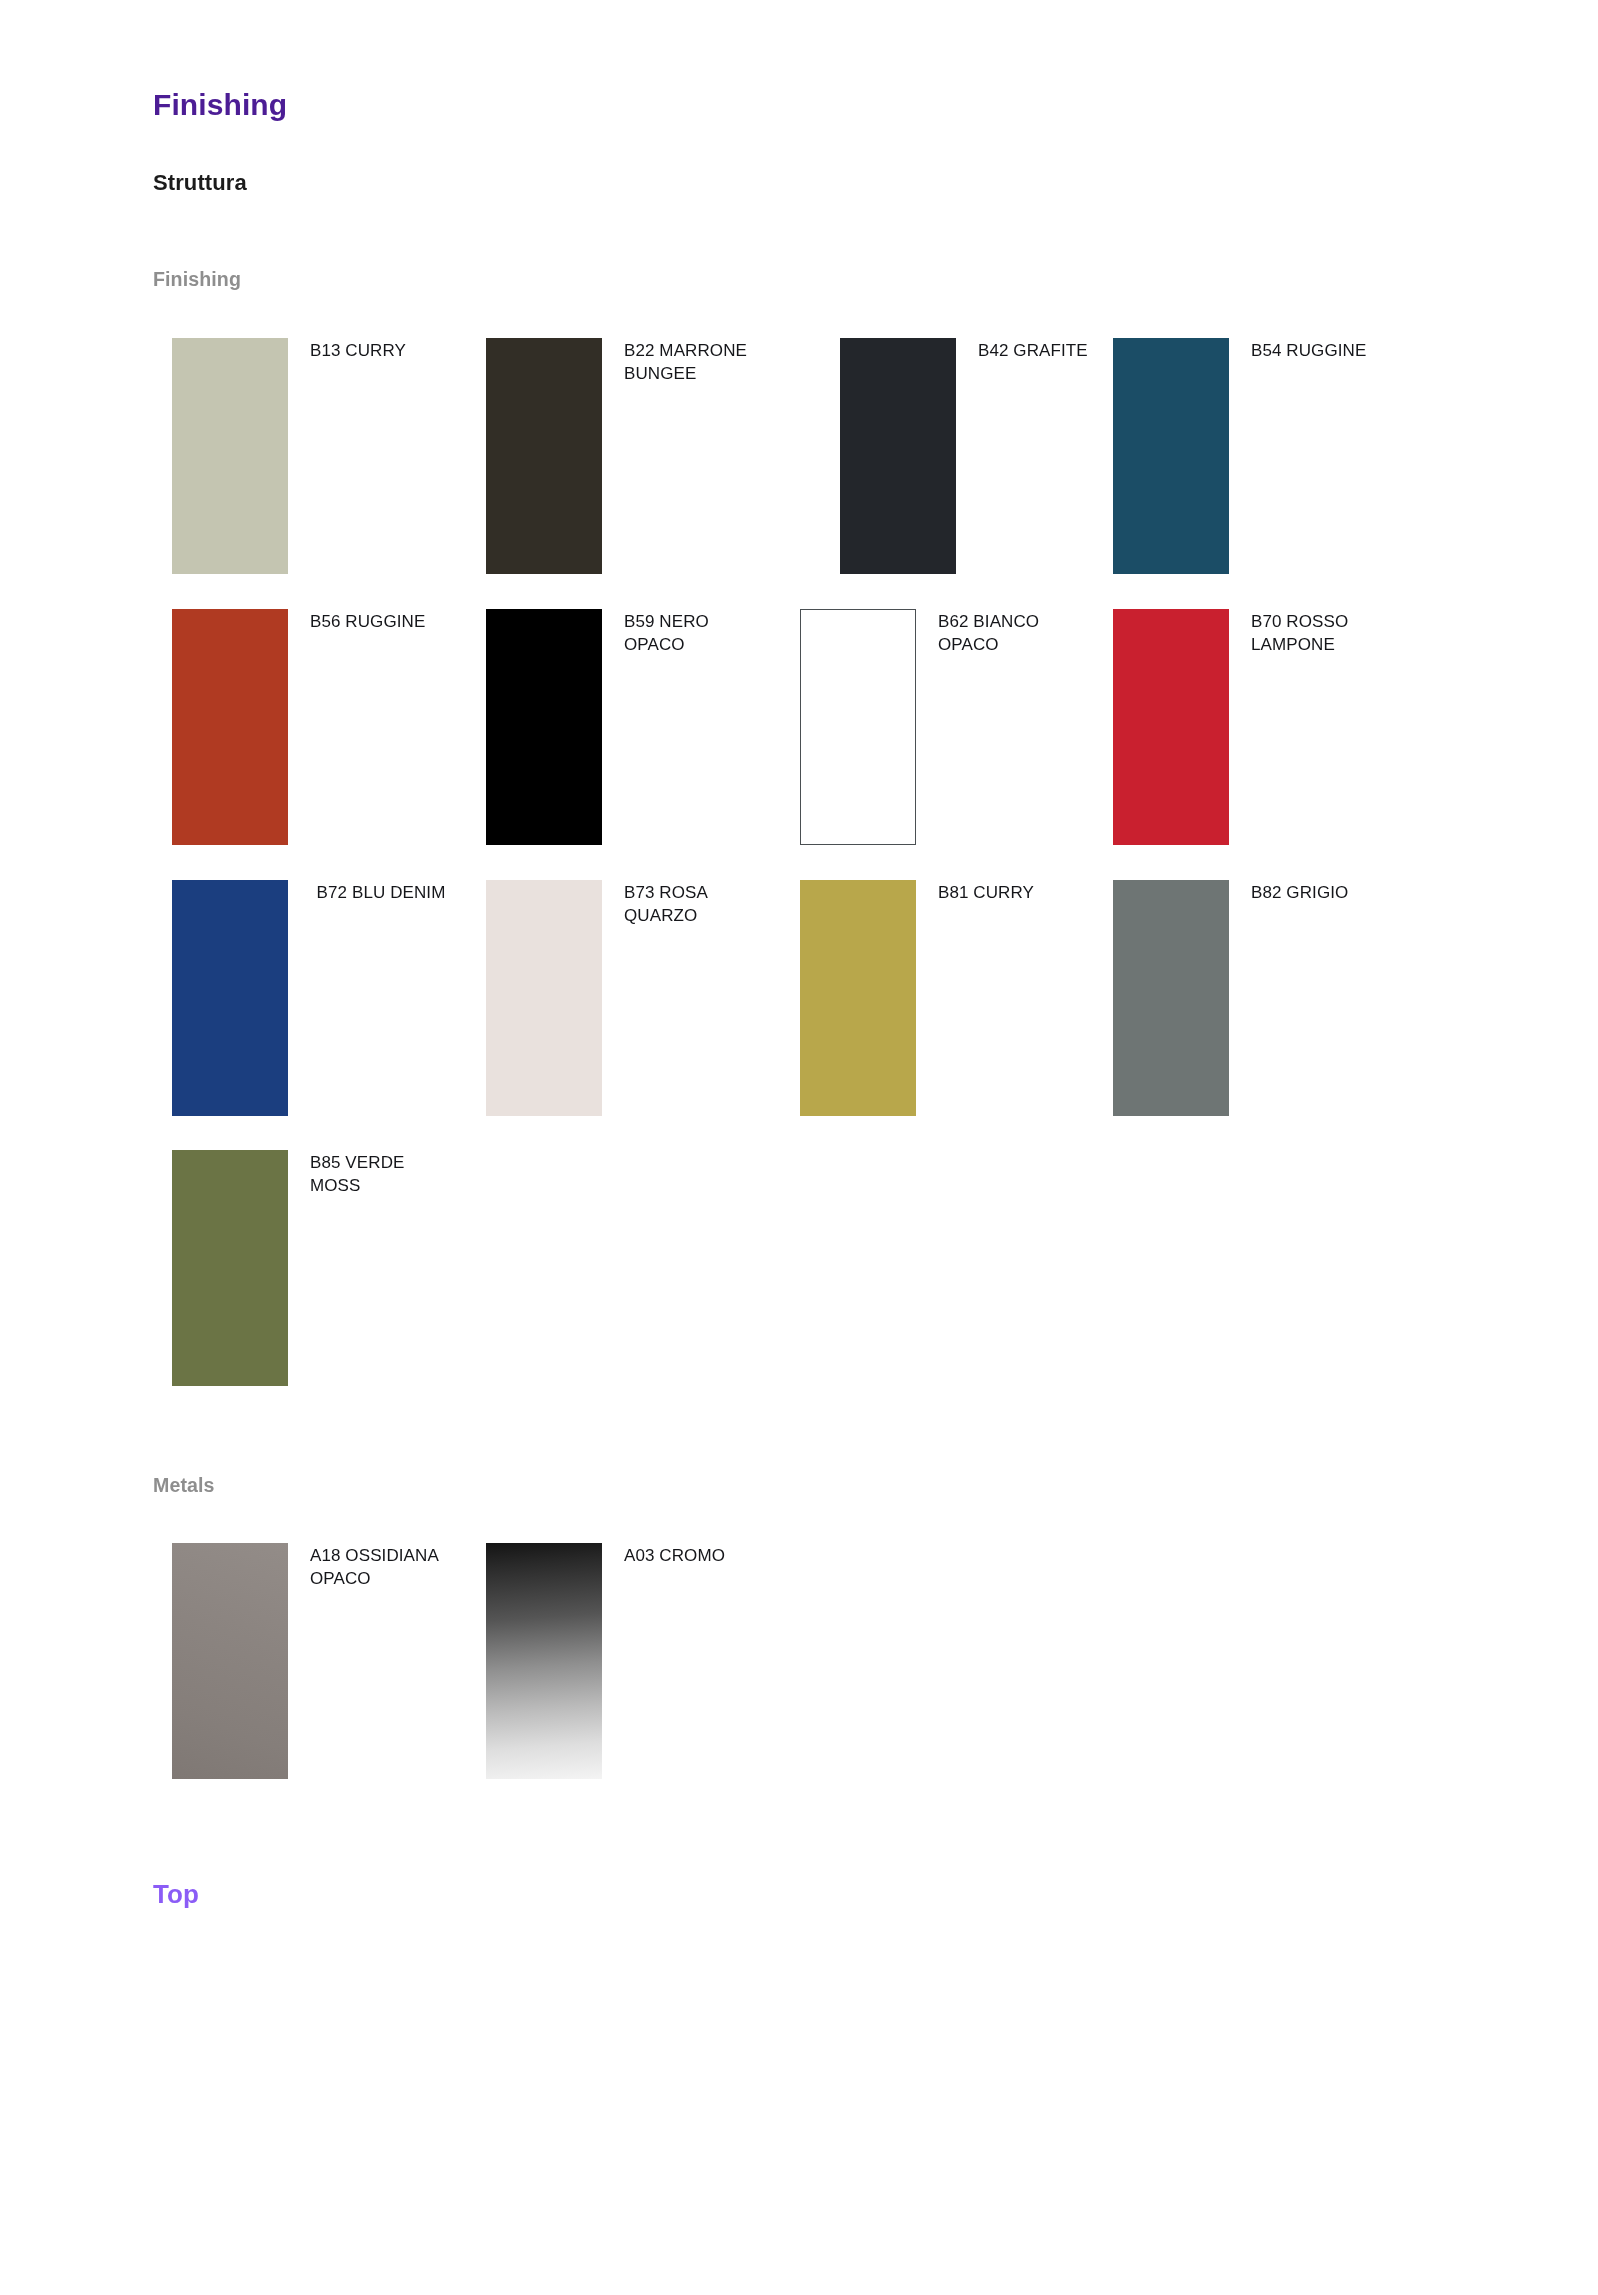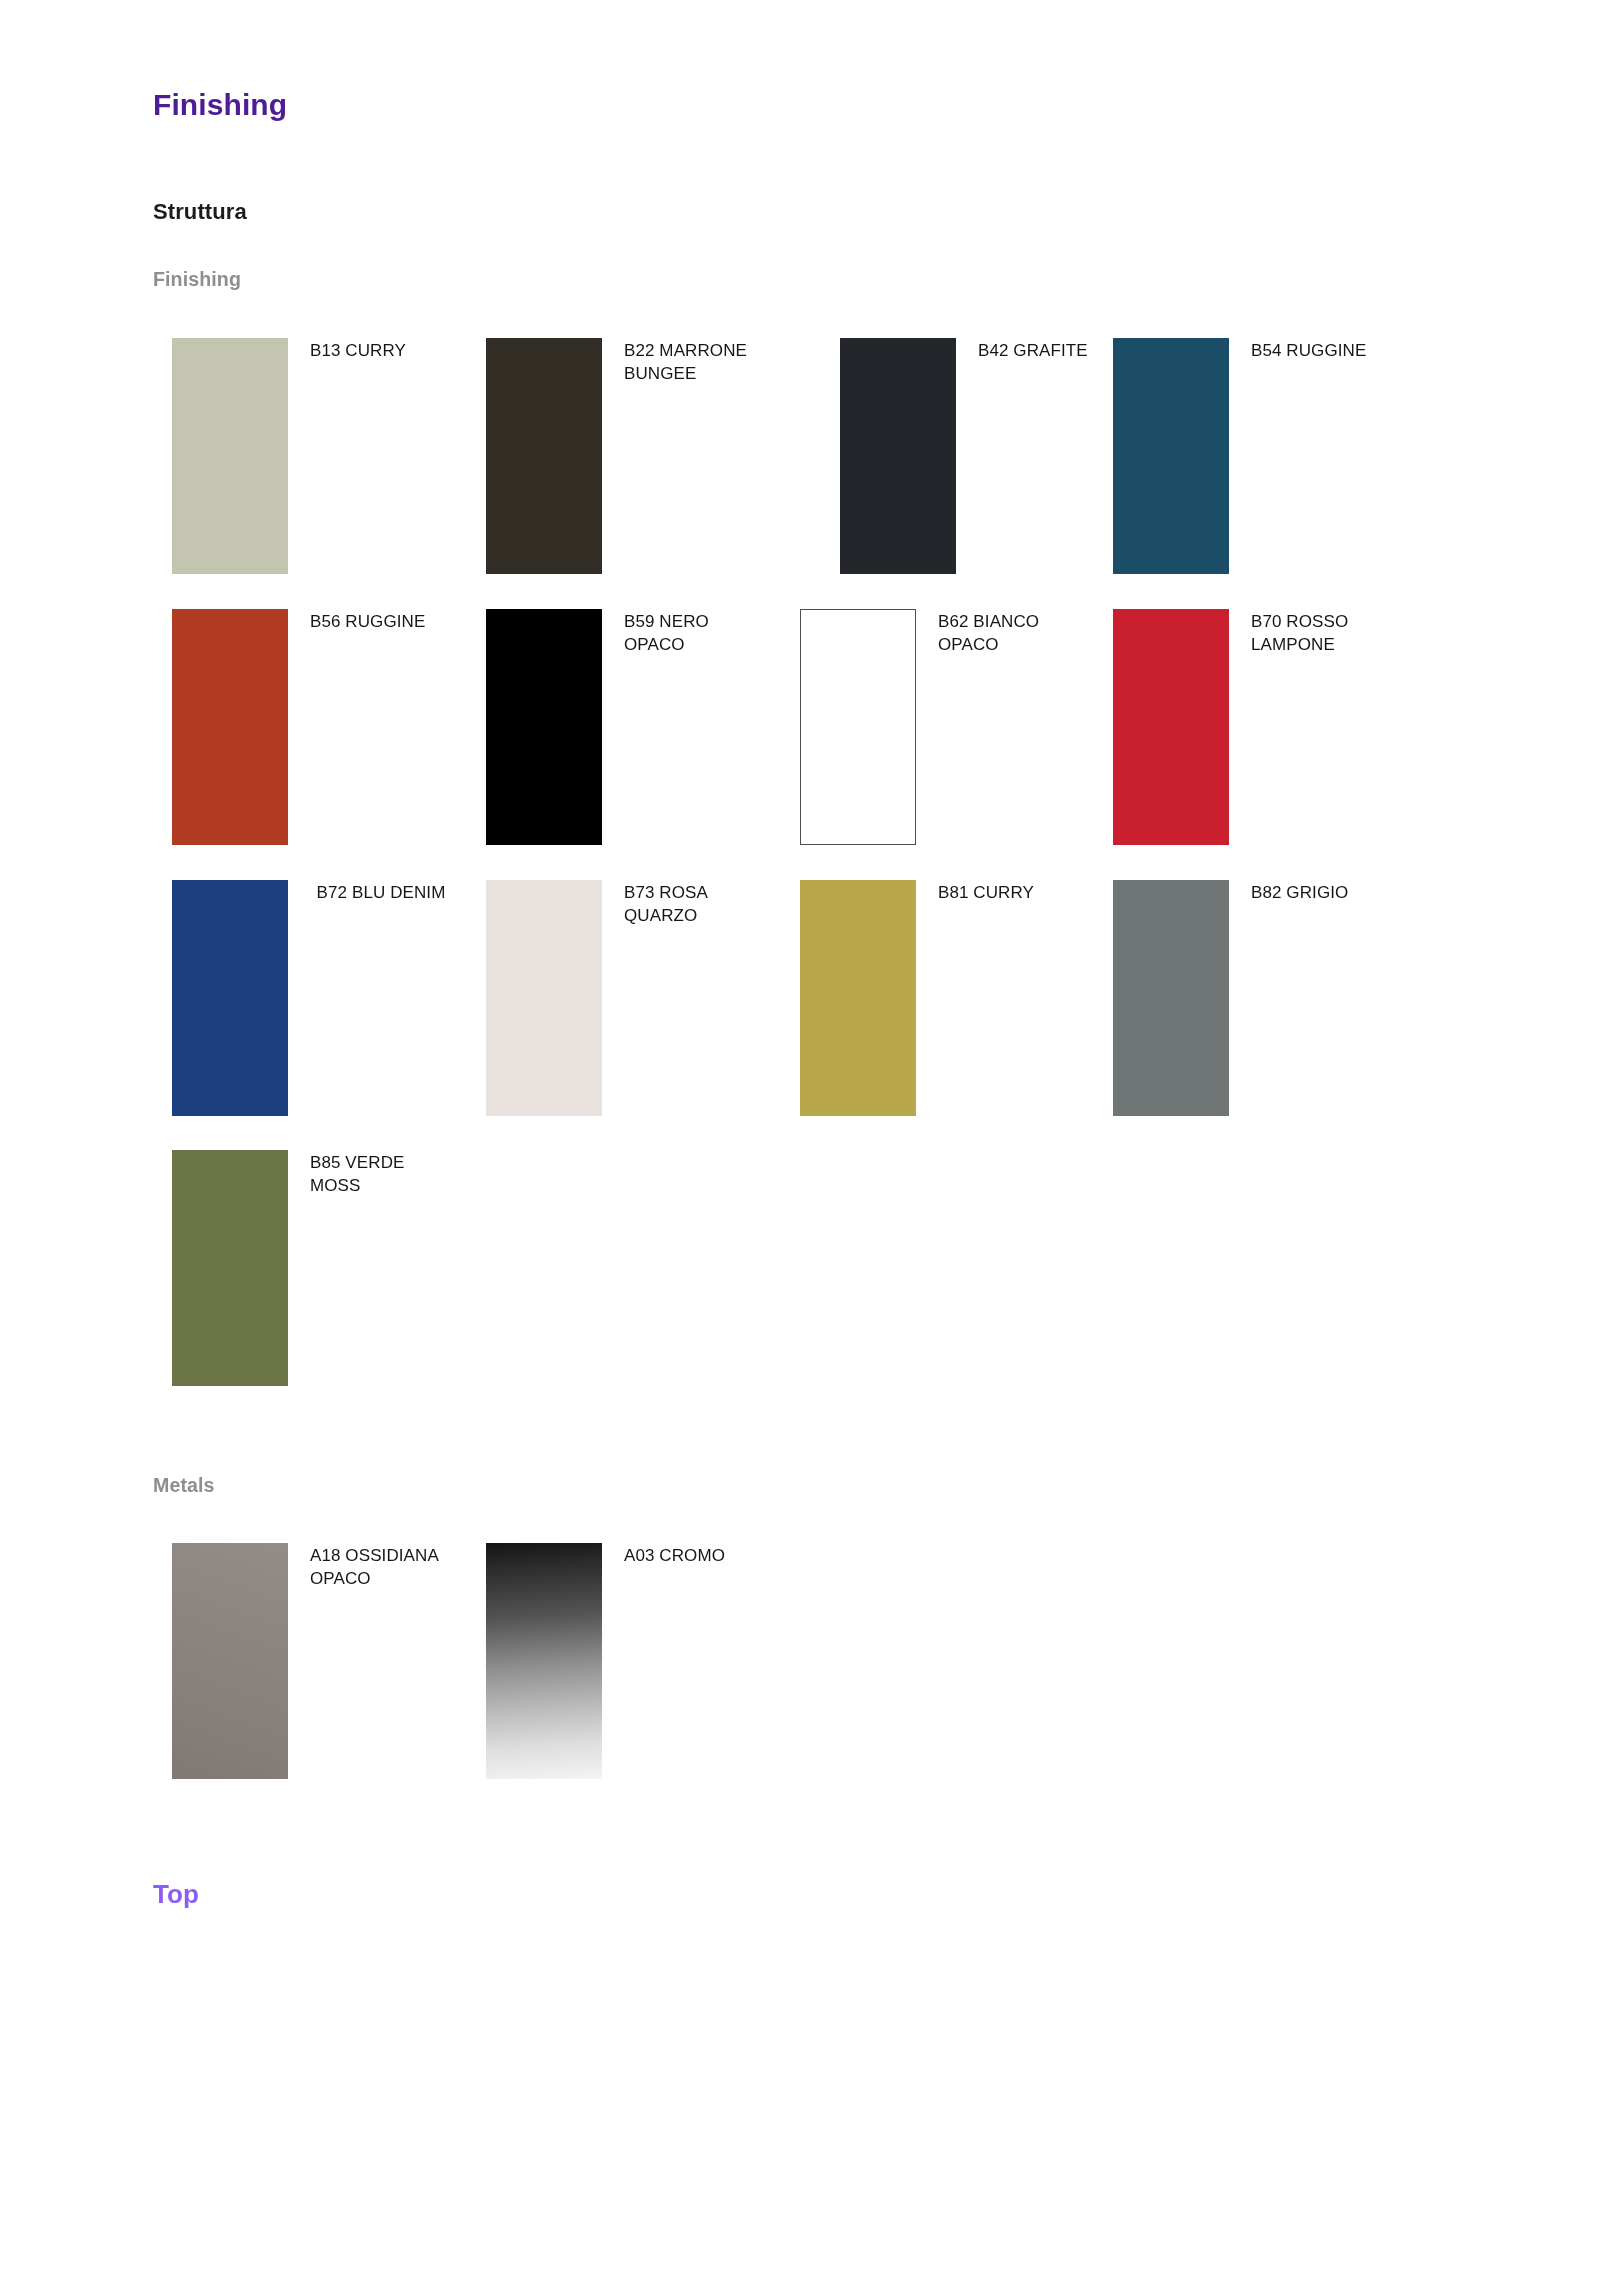--- a/index.html
+++ b/index.html
@@ -30,21 +30,21 @@
     font-size: 30px;
     font-weight: bold;
     letter-spacing: 0.1px;
     color: #4c1d95;
     line-height: 1.1;
   }
 
   .title-section {
     position: absolute;
     left: 153px;
-    top: 182px;
+    top: 153px;
     font-size: 22px;
     font-weight: bold;
     letter-spacing: 0.1px;
     color: #1c1c1c;
     line-height: 1.1;
   }
 
   .subhead {
     position: absolute;
     left: 153px;

